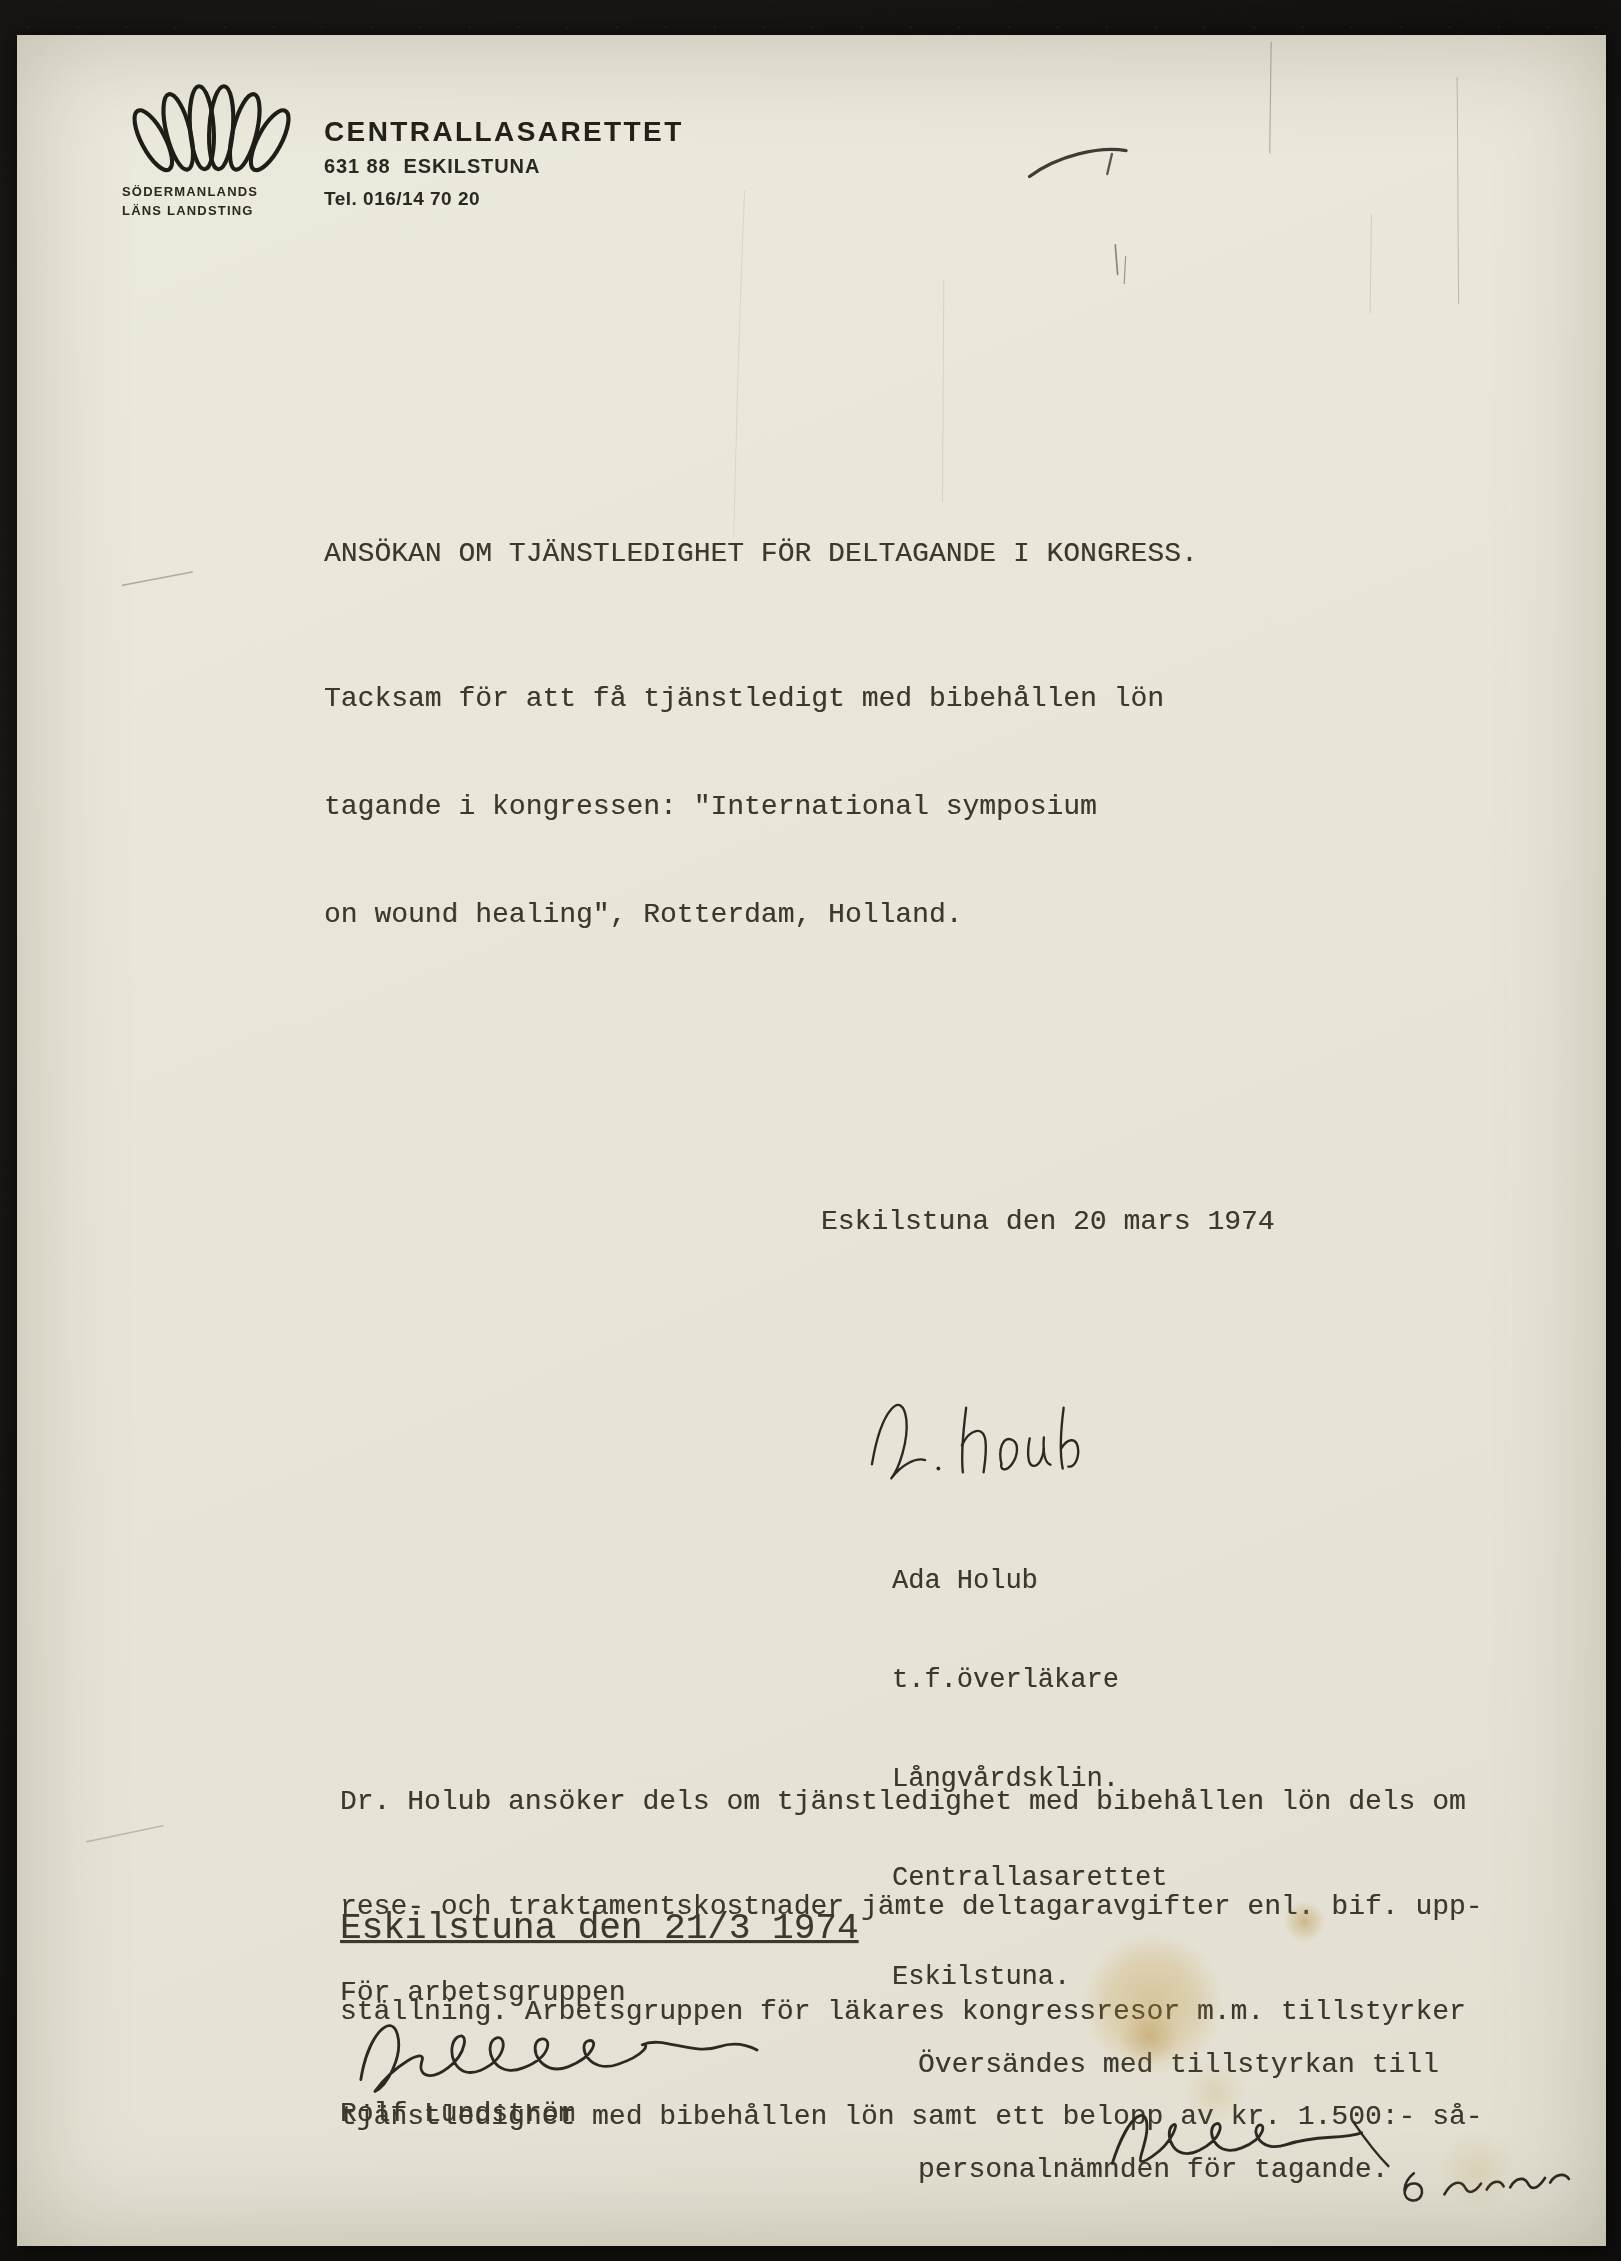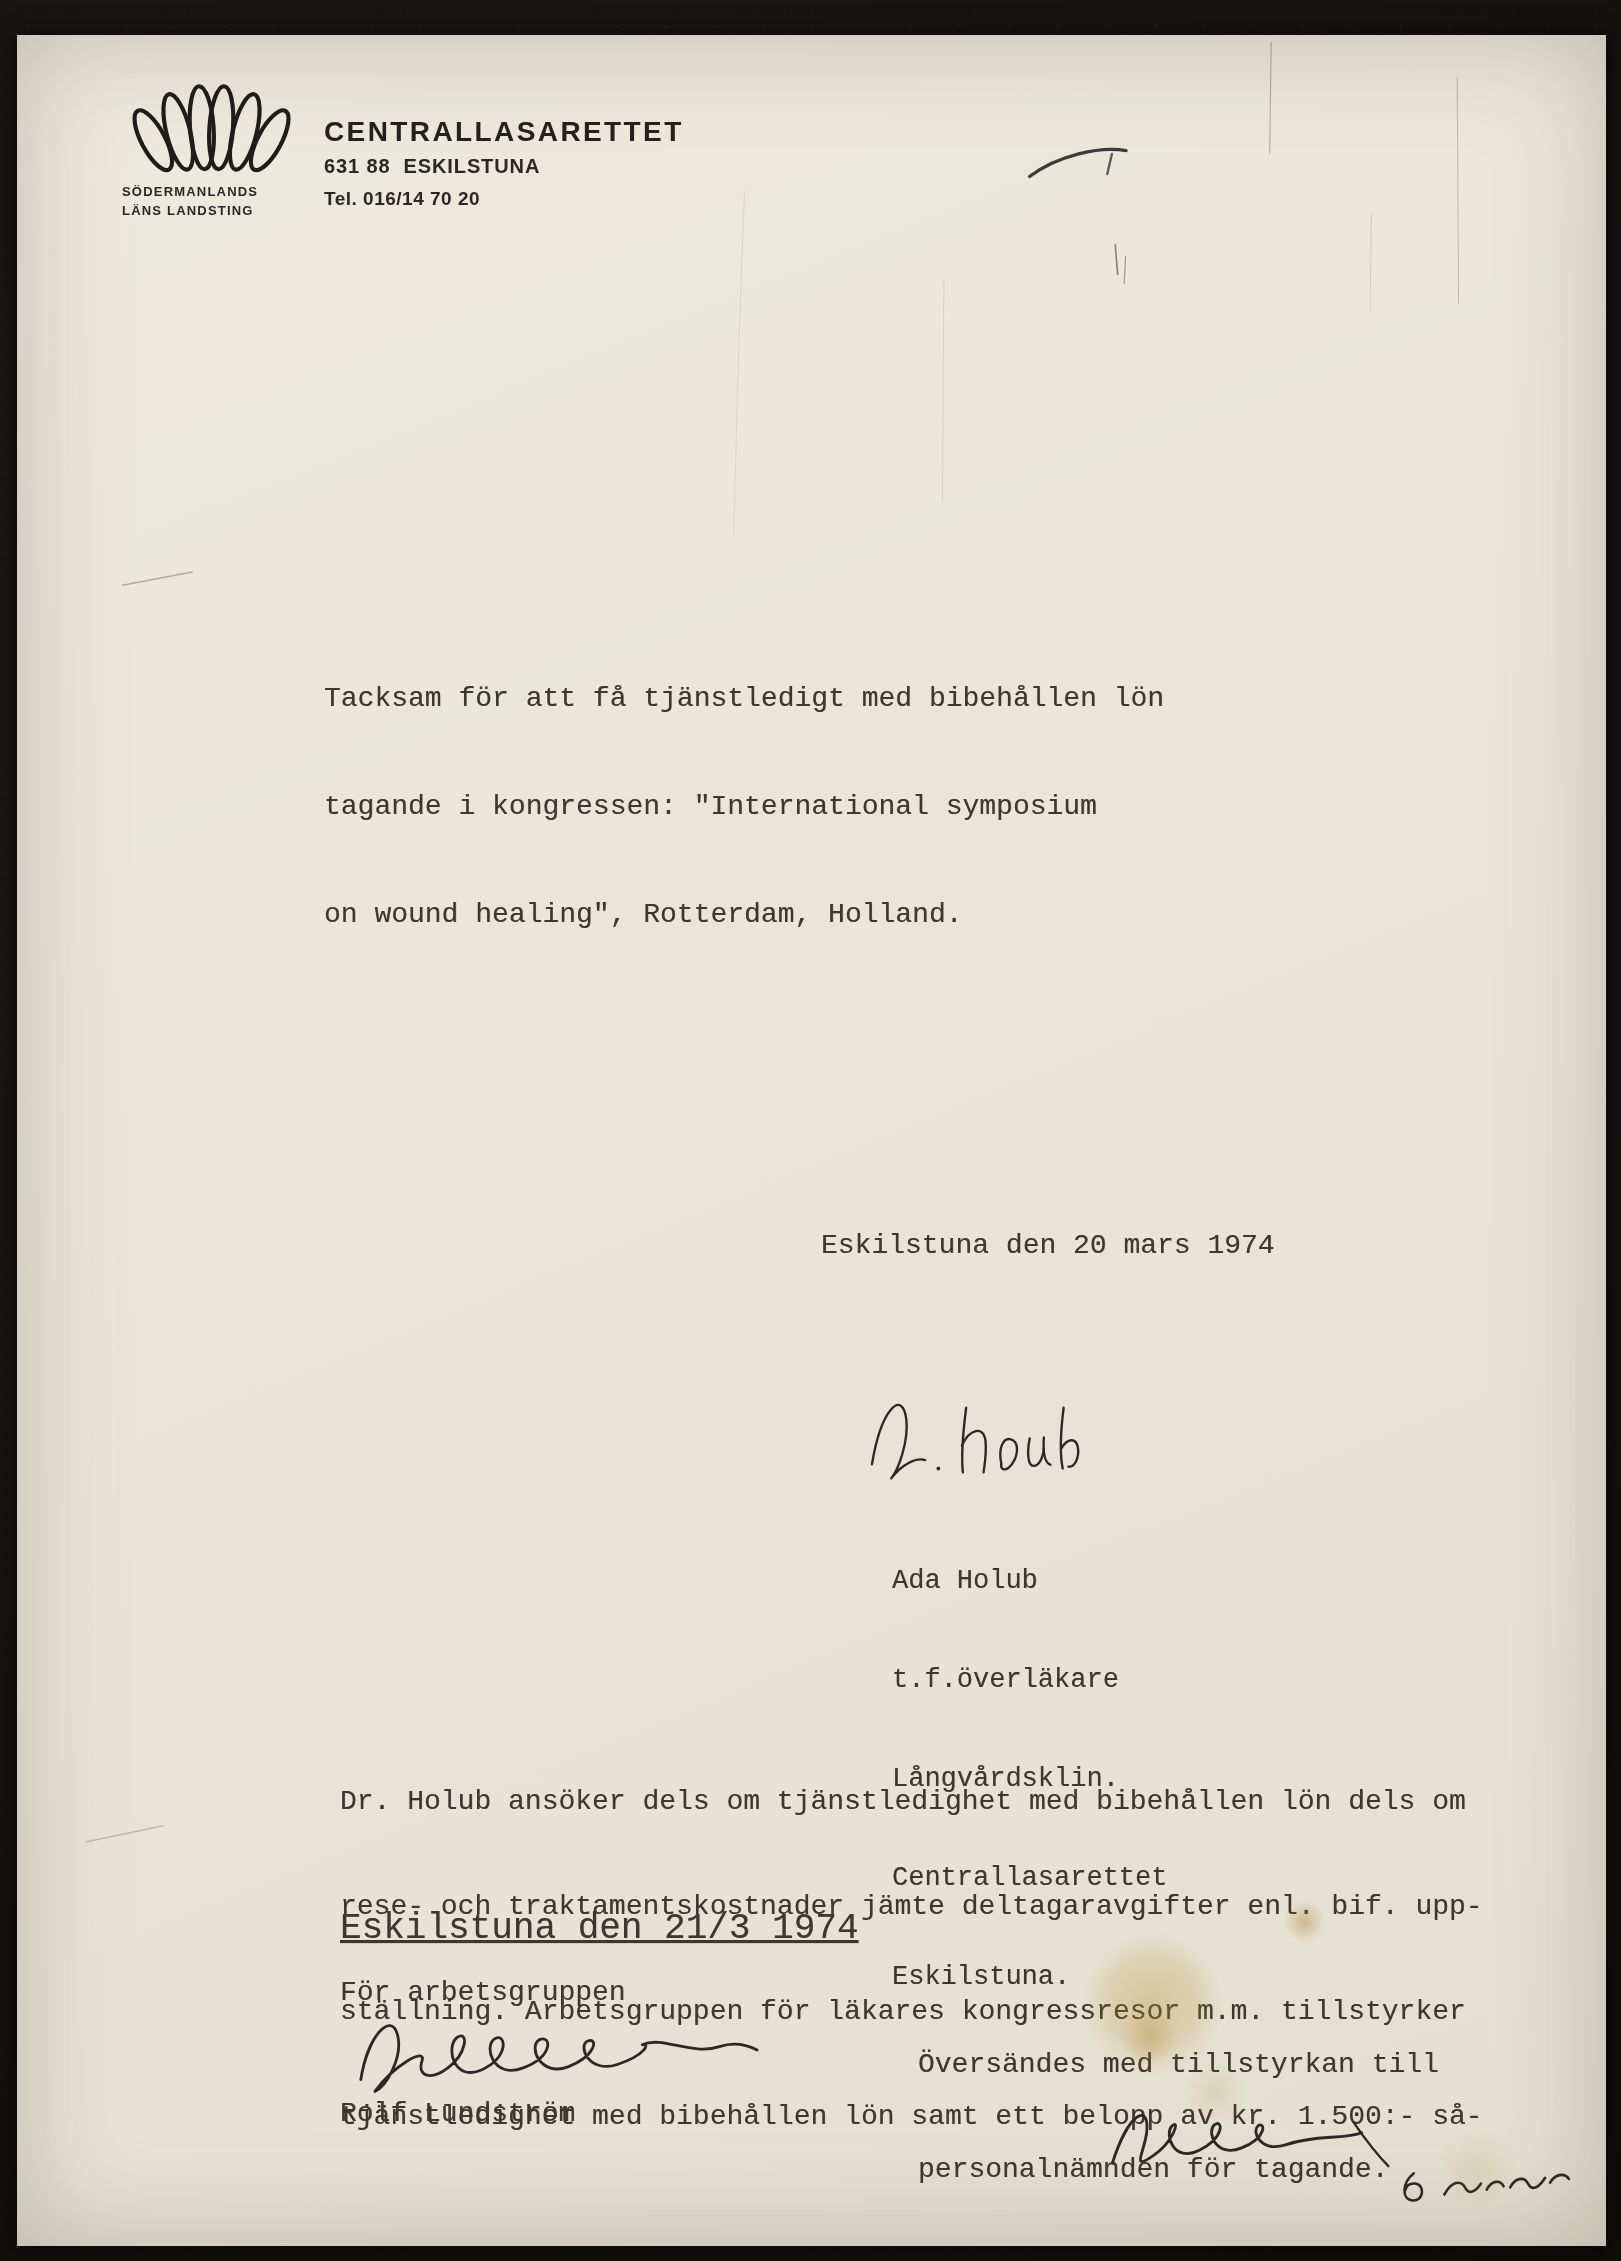--- a/index.html
+++ b/index.html
@@ -35,21 +35,21 @@
              letter-spacing:2.4px; color:#232119; white-space:pre; }
   .lh-addr { position:absolute; left:307px; top:120px; font-size:20px; font-weight:bold;
              letter-spacing:0.9px; color:#2a2821; white-space:pre; }
   .lh-tel  { position:absolute; left:307px; top:153px; font-size:19px; font-weight:bold;
              letter-spacing:0.5px; color:#2a2821; white-space:pre; }
 
   
   .subject   { left:307px;  top:503px; font-size:28px; }
   .para1     { left:307px;  top:574px; font-size:28px; line-height:36px; }
   .ul        { border-bottom:1.9px solid #44412f; padding-bottom:1.4px; }
-  .dateline1 { left:804px; top:1171px; font-size:28px;margin-top:24px; }
+  .dateline1 { left:804px; top:1171px; font-size:28px; }
   .sigblock  { left:875px; top:1464px; font-size:27px; line-height:33px; }
   .para2     { left:323px;  top:1679px; font-size:28px; line-height:35px; }
   .dateline2 { left:323px;  top:1873px; font-size:36px;text-decoration:underline; }
   .forline   { left:323px;  top:1942px; font-size:28px; }
   .typedname { left:323px;  top:2063px; font-size:28px; }
   .rightcol  { left:901px; top:1942px; font-size:28px; line-height:35px; }
 
   
   .sig1 { position:absolute; left:829px; top:1328px; width:245px; height:146px; }
   .sig2 { position:absolute; left:325px;  top:1955px; width:433px; height:118px; }
@@ -89,20 +89,21 @@
       </g>
     </svg>
     <div class="org">
       <div>SÖDERMANLANDS</div>
       <div>LÄNS LANDSTING</div>
     </div>
     <div class="lh-name">CENTRALLASARETTET</div>
     <div class="lh-addr">631 88  ESKILSTUNA</div>
     <div class="lh-tel">Tel. 016/14 70 20</div>
 
+    <div class="abs pre subject">ANSÖKAN OM TJÄNSTLEDIGHET FÖR DELTAGANDE I KONGRESS.</div>
 
     <div class="abs pre para1">
       <div>Tacksam för att få tjänstledigt med bibehållen lön</div>
       <div>tagande i kongressen: "International symposium</div>
       <div>on wound healing", Rotterdam, Holland.</div>
     </div>
 
     <div class="abs pre dateline1">Eskilstuna den 20 mars 1974</div>
 
     <svg class="sig1" viewBox="0 0 520 310" xmlns="http://www.w3.org/2000/svg">

